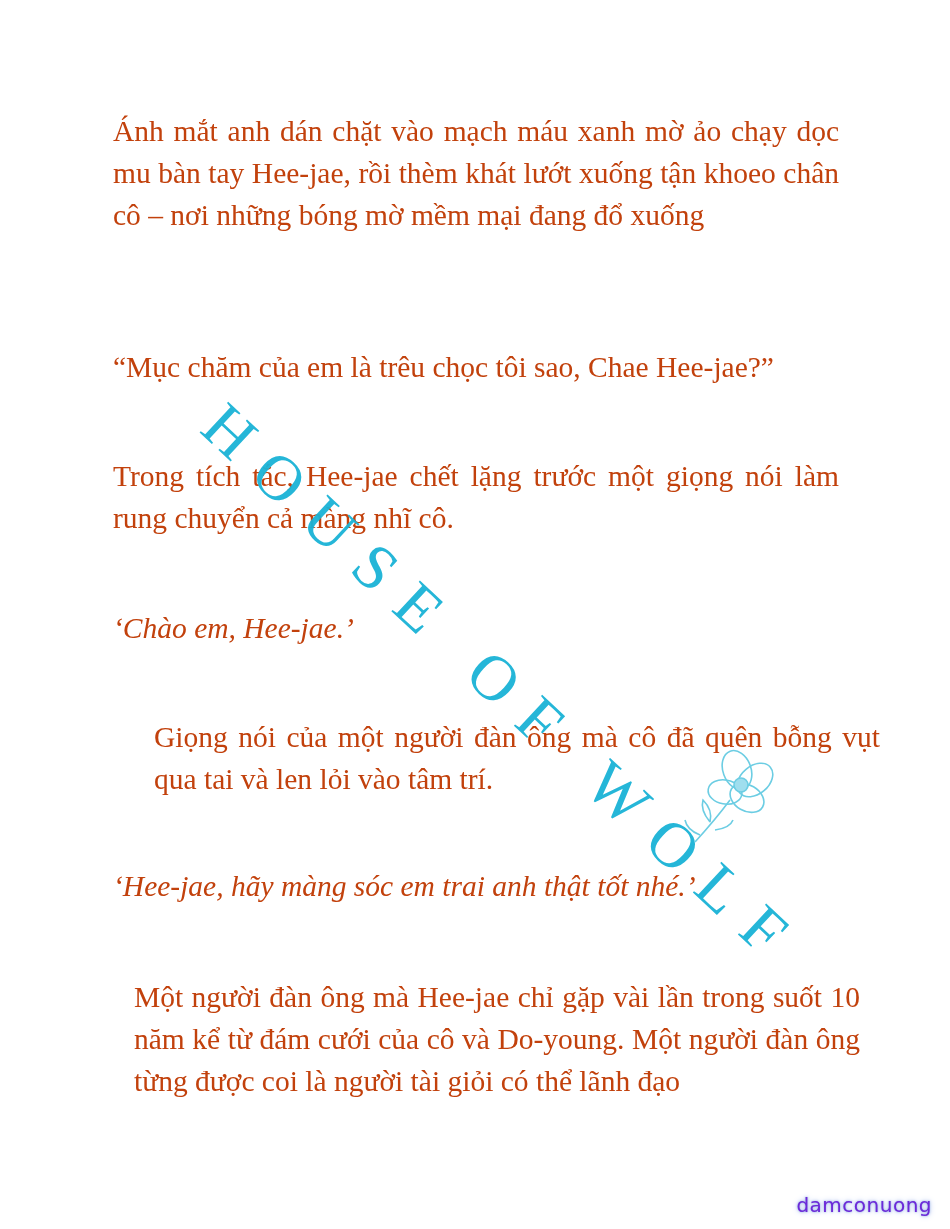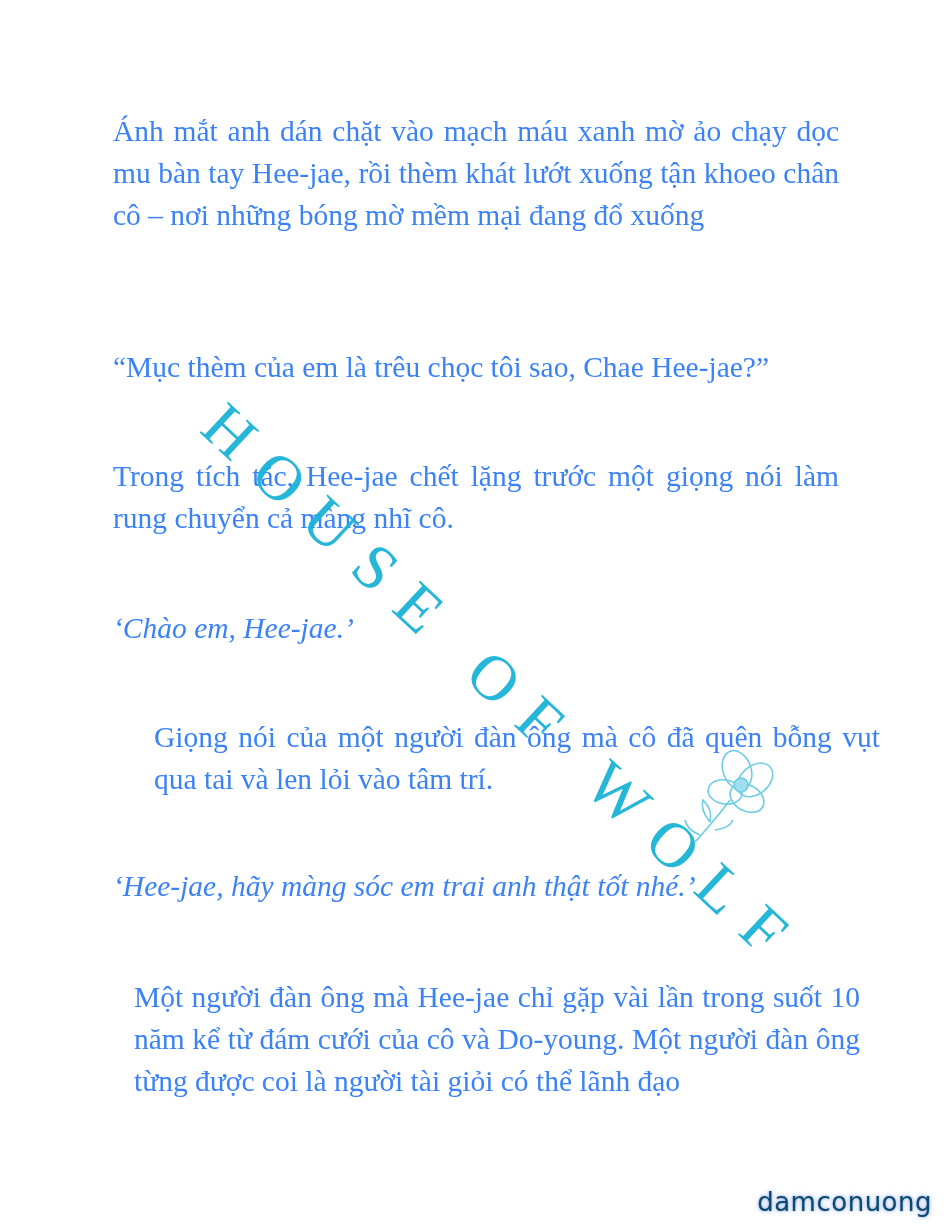--- a/index.html
+++ b/index.html
@@ -1,48 +1,48 @@
 <!DOCTYPE html>
 <html><head>
 <meta charset="utf-8">
 <style>
   html, body { margin: 0; padding: 0; background: #ffffff; }
   body { width: 950px; height: 1229px; position: relative; overflow: hidden; }
   .page { position: absolute; left: 0; top: 0; width: 950px; height: 1229px; background: #fff; }
   .text {
     position: absolute; left: 113px; width: 726px;
     font-family: "Liberation Serif", "DejaVu Serif", serif;
-    font-size: 29.5px; line-height: 42px; color: #3b82f6;
+    font-size: 29.5px; line-height: 42px; color: #c2410c;
     text-align: justify; margin: 0;
   }
   .italic { font-style: italic; }
   .watermark {
     position: absolute; left: 190px; top: 440px;
     font-family: "Liberation Serif", "DejaVu Serif", serif;
     font-size: 64px; letter-spacing: 22px; color: #1ab3d6;
     transform-origin: 0 0; transform: rotate(43deg);
     white-space: nowrap; opacity: 0.95;
     pointer-events: none;
   }
   .wm-text { position: absolute; left: 0; top: -70px; }
   .flower { position: absolute; left: 675px; top: 730px; width: 110px; height: 120px; pointer-events: none; }
   .footer-mark {
     position: absolute; right: 18px; bottom: 12px;
-    font-family: "DejaVu Sans", sans-serif; font-size: 26px; color: #0c4a6e;
+    font-family: "DejaVu Sans", sans-serif; font-size: 20px; color: #6d28d9;
     text-shadow: 0 0 3px #9db3e6, 0 0 6px #b8c8f0, 0 0 1px #8ea6de;
     letter-spacing: 0.5px;
   }
 </style>
 </head>
 <body>
 
 <div class="page">
 
   <p class="text" style="top:110px;">Ánh mắt anh dán chặt vào mạch máu xanh mờ ảo chạy dọc mu bàn tay Hee-jae, rồi thèm khát lướt xuống tận khoeo chân cô – nơi những bóng mờ mềm mại đang đổ xuống</p>
-  <p class="text" style="top:346px;">“Mục thèm của em là trêu chọc tôi sao, Chae Hee-jae?”</p>
+  <p class="text" style="top:346px;">“Mục chăm của em là trêu chọc tôi sao, Chae Hee-jae?”</p>
   <p class="text" style="top:455px;">Trong tích tắc, Hee-jae chết lặng trước một giọng nói làm rung chuyển cả màng nhĩ cô.</p>
   <p class="text italic" style="top:607px;">‘Chào em, Hee-jae.’</p>
   <p class="text" style="top:716px;margin-left:41px;">Giọng nói của một người đàn ông mà cô đã quên bỗng vụt qua tai và len lỏi vào tâm trí.</p>
   <p class="text italic" style="top:865px;">‘Hee-jae, hãy màng sóc em trai anh thật tốt nhé.’</p>
   <p class="text" style="top:976px;margin-left:21px;">Một người đàn ông mà Hee-jae chỉ gặp vài lần trong suốt 10 năm kể từ đám cưới của cô và Do-young. Một người đàn ông từng được coi là người tài giỏi có thể lãnh đạo</p>
 
   <div class="watermark">
     <span class="wm-text">HOUSE OF WOLF</span>
   </div>
 

